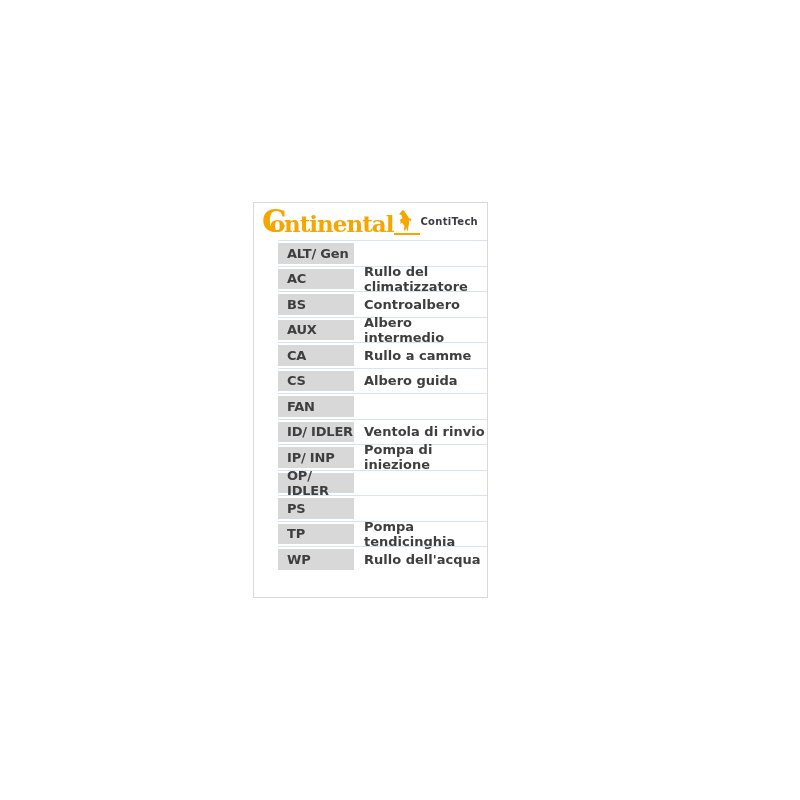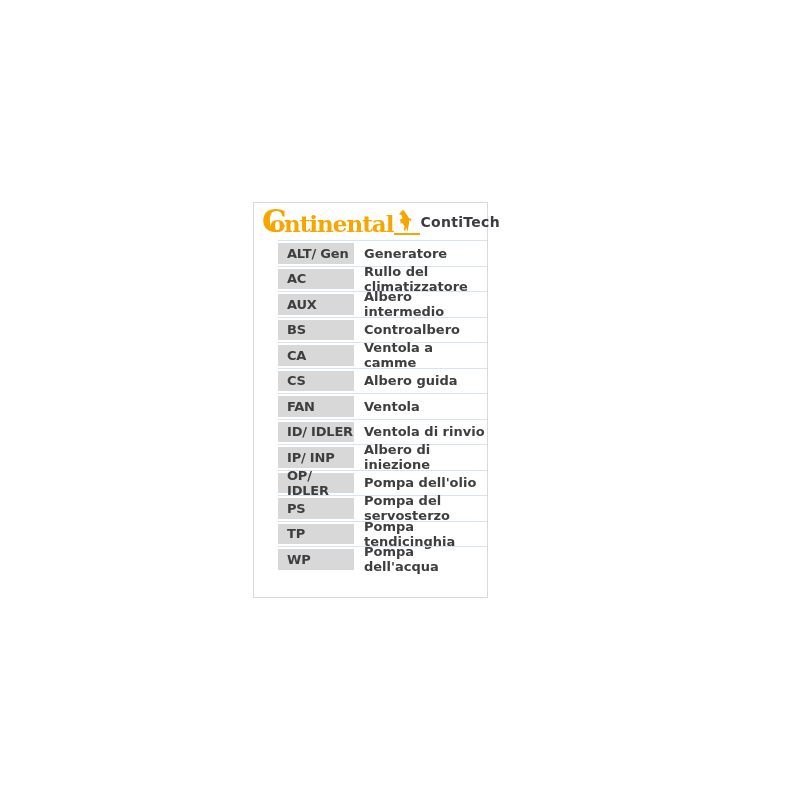--- a/index.html
+++ b/index.html
@@ -58,21 +58,21 @@
     border-bottom: 2px solid var(--logo-orange);
     padding: 0 7px 0 2px;
     margin-left: 1px;
     margin-bottom: 0px;
   }
   .horse-wrap svg { display: block; }
   .horse-wrap path { fill: var(--logo-orange); }
   .brand {
     margin-left: auto;
     align-self: center;
-    font-size: 14px;
+    font-size: 10px;
     font-weight: 700;
     color: var(--brand-text);
     letter-spacing: 0.3px;
   }
 
   
   .rows { display: flex; flex-direction: column; padding-left: 24px; }
   .row {
     display: flex;
     height: 25.5px;
@@ -106,77 +106,73 @@
         <svg width="17" height="25" viewBox="0 0 22 30" aria-hidden="true">
           <path d="M9 1 L5.5 5 L4 7 L7 8 C7.5 10 8 11 8.5 12 L5 14 L3 12.5 L5.5 15 L6 18 L4.5 19.5 L8 18 C9 20 10 21 11 22 L10 27 L11.5 28.5 L13.5 24 L14 27.5 L15.5 28.5 L16 23 C17 20 17.5 17 16.5 14.5 L19 16 L20 13 L17 12 C15 9 13.5 6.5 12 5 L11 3 Z"></path>
         </svg>
       </span>
     </div>
     <div class="brand">ContiTech</div>
   </div>
   <div class="rows">
   <div class="row">
     <div class="cell abbr">ALT/ Gen</div>
-    <div class="cell desc">Generatore</div>
   </div>
 
   <div class="row">
     <div class="cell abbr">AC</div>
     <div class="cell desc">Rullo del climatizzatore</div>
   </div>
 
   <div class="row">
+    <div class="cell abbr">BS</div>
+    <div class="cell desc">Controalbero</div>
+  </div>
+
+  <div class="row">
     <div class="cell abbr">AUX</div>
     <div class="cell desc">Albero intermedio</div>
   </div>
 
   <div class="row">
-    <div class="cell abbr">BS</div>
-    <div class="cell desc">Controalbero</div>
-  </div>
-
-  <div class="row">
     <div class="cell abbr">CA</div>
-    <div class="cell desc">Ventola a camme</div>
+    <div class="cell desc">Rullo a camme</div>
   </div>
 
   <div class="row">
     <div class="cell abbr">CS</div>
     <div class="cell desc">Albero guida</div>
   </div>
 
   <div class="row">
     <div class="cell abbr">FAN</div>
-    <div class="cell desc">Ventola</div>
   </div>
 
 
   <div class="row">
     <div class="cell abbr">ID/ IDLER</div>
     <div class="cell desc">Ventola di rinvio</div>
   </div>
 
   <div class="row">
     <div class="cell abbr">IP/ INP</div>
-    <div class="cell desc">Albero di iniezione</div>
+    <div class="cell desc">Pompa di iniezione</div>
   </div>
 
   <div class="row">
     <div class="cell abbr">OP/ IDLER</div>
-    <div class="cell desc">Pompa dell'olio</div>
   </div>
 
   <div class="row">
     <div class="cell abbr">PS</div>
-    <div class="cell desc">Pompa del servosterzo</div>
   </div>
 
   <div class="row">
     <div class="cell abbr">TP</div>
     <div class="cell desc">Pompa tendicinghia</div>
   </div>
 
   <div class="row">
     <div class="cell abbr">WP</div>
-    <div class="cell desc">Pompa dell'acqua</div>
+    <div class="cell desc">Rullo dell'acqua</div>
   </div>
 </div>
 </div>
 
 </body></html>

